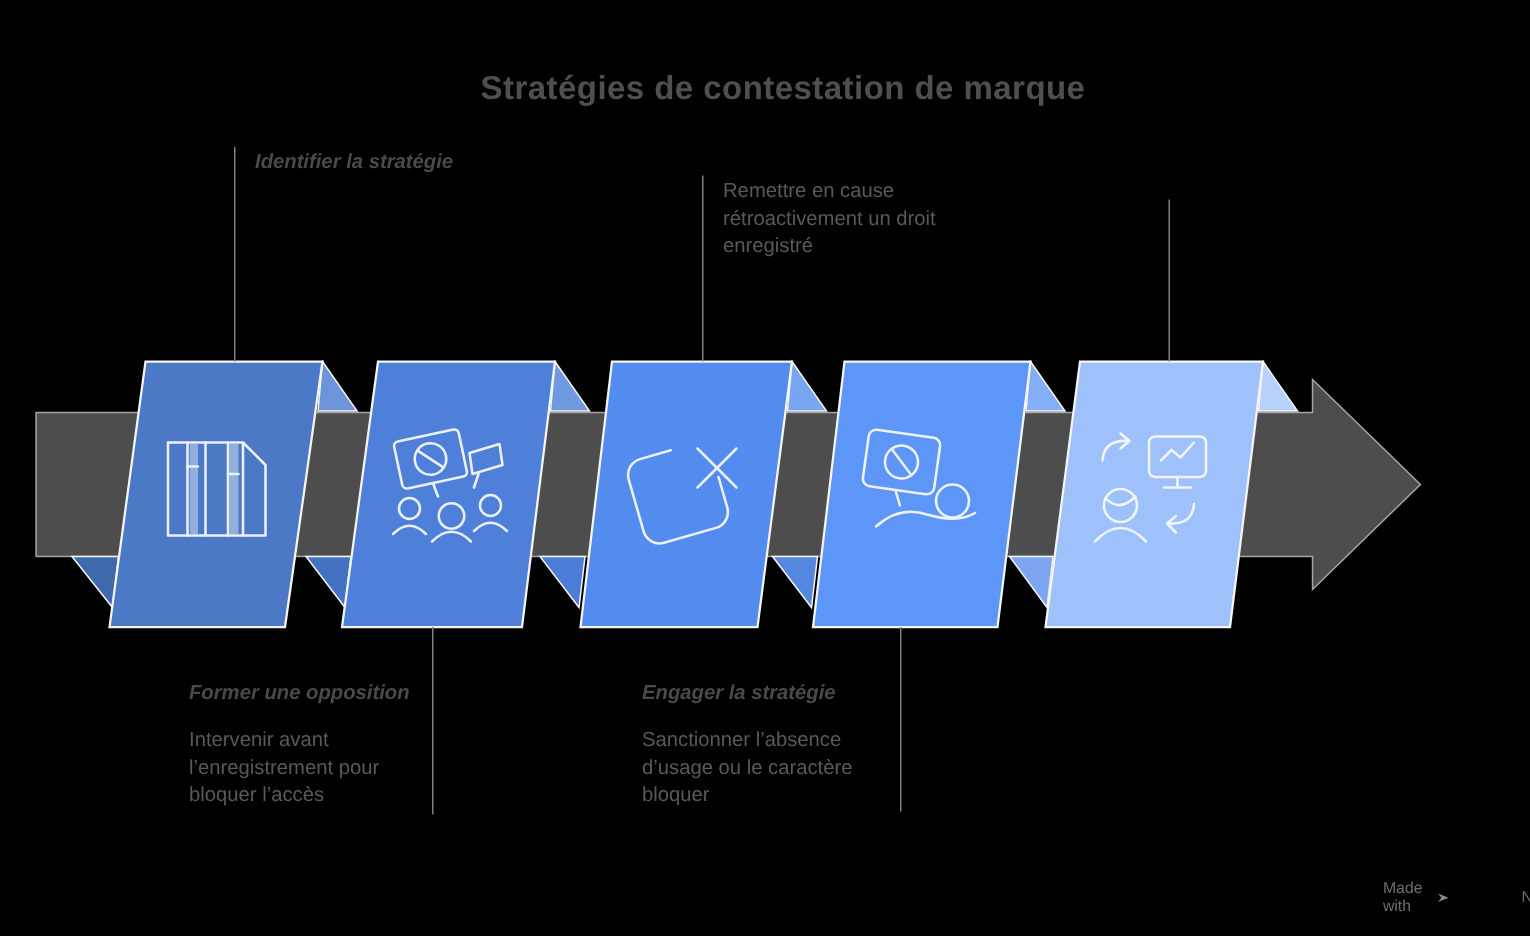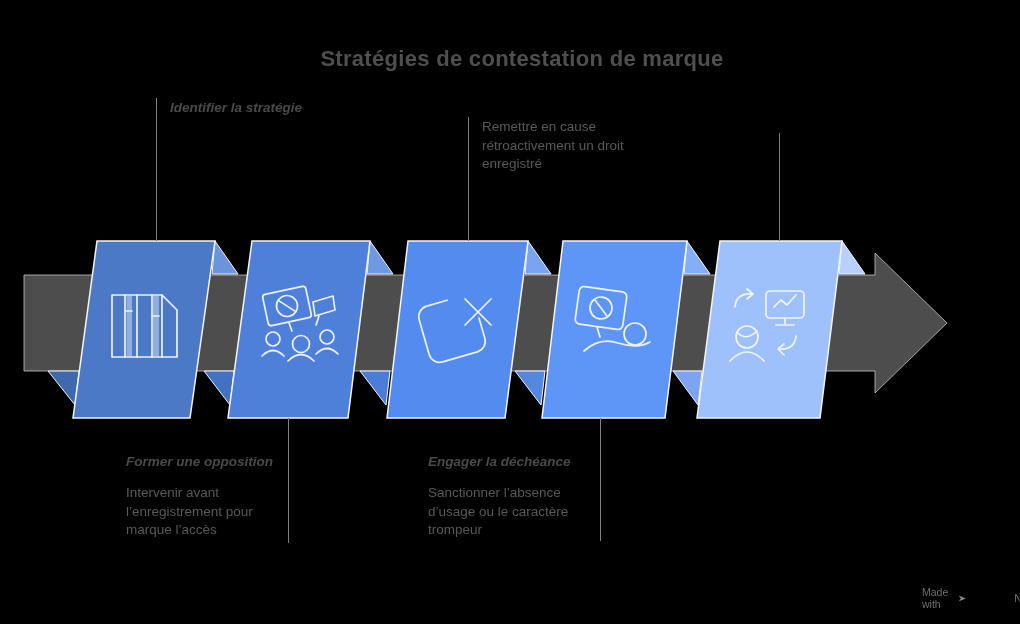--- a/index.html
+++ b/index.html
@@ -135,26 +135,26 @@
     <p class="lbl">Identifier la stratégie</p>
   </div>
 
   <div class="step-block" style="left:482px;top:118px;width:170px;">
     <p class="dsc">Remettre en cause rétroactivement un droit enregistré</p>
   </div>
 
 
   <div class="step-block align-right" style="left:126px;top:453px;width:150px;">
     <p class="lbl">Former une opposition</p>
-    <p class="dsc">Intervenir avant l’enregistrement pour marque l’accès</p>
+    <p class="dsc">Intervenir avant l’enregistrement pour bloquer l’accès</p>
   </div>
 
   <div class="step-block align-right" style="left:428px;top:453px;width:160px;">
-    <p class="lbl">Engager la déchéance</p>
-    <p class="dsc">Sanctionner l’absence d’usage ou le caractère trompeur</p>
+    <p class="lbl">Engager la stratégie</p>
+    <p class="dsc">Sanctionner l’absence d’usage ou le caractère bloquer</p>
   </div>
 
   <div class="footer">
     <span>Made with</span>
     <svg width="13" height="13" viewBox="0 0 13 13">
       <path d="M1,2 L12,6.5 L1,11 L4.5,6.5 Z" fill="#8a8a8a"></path>
     </svg>
     <span class="brand">Napkin</span>
   </div>
 

